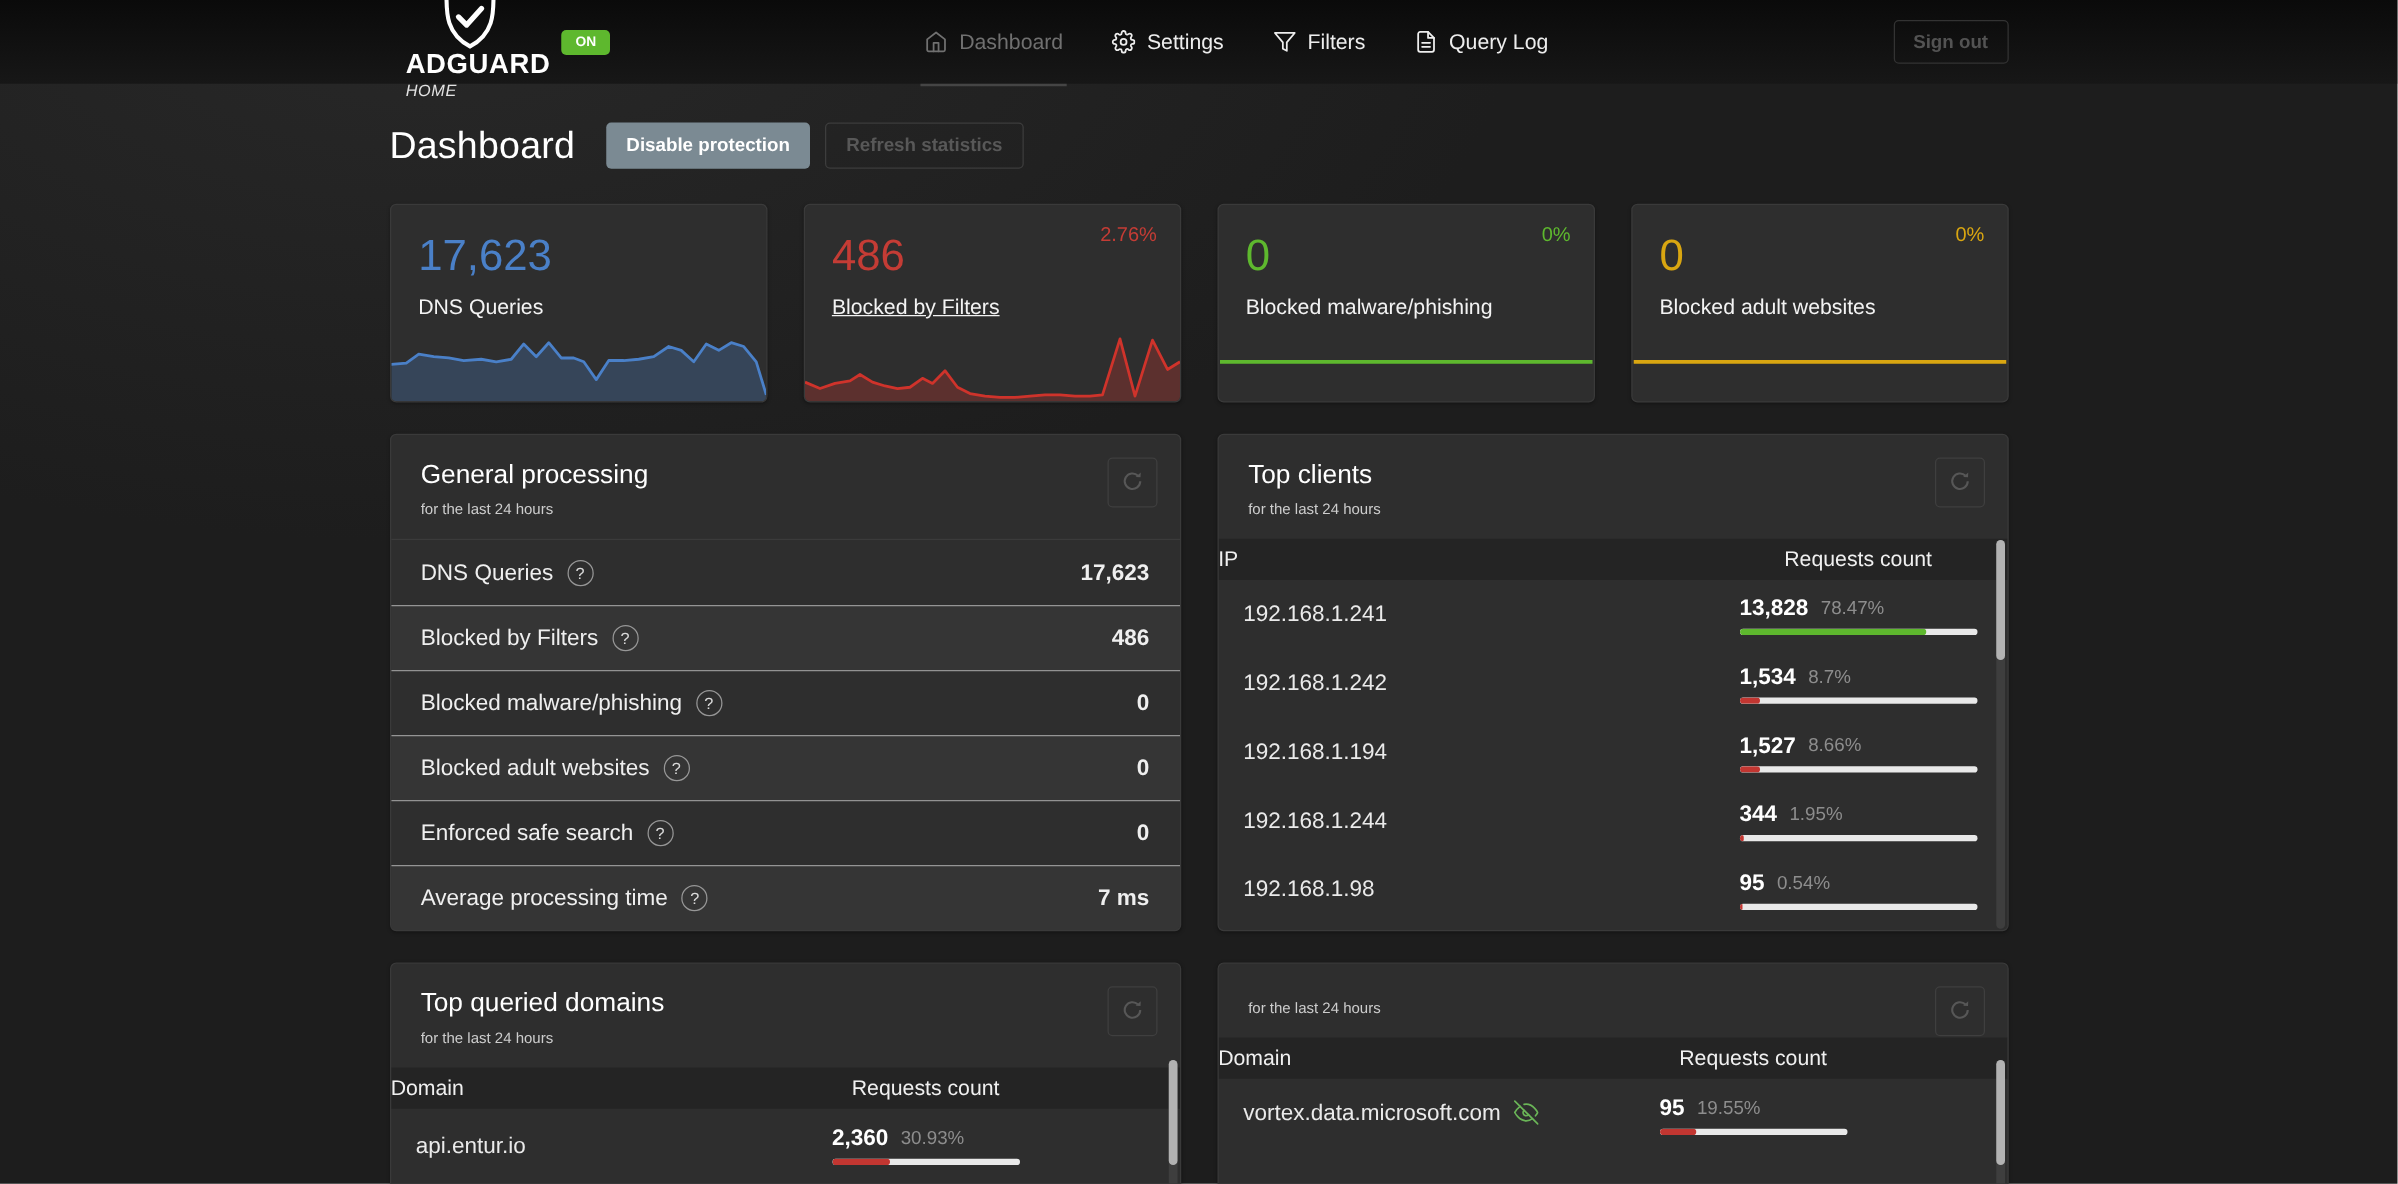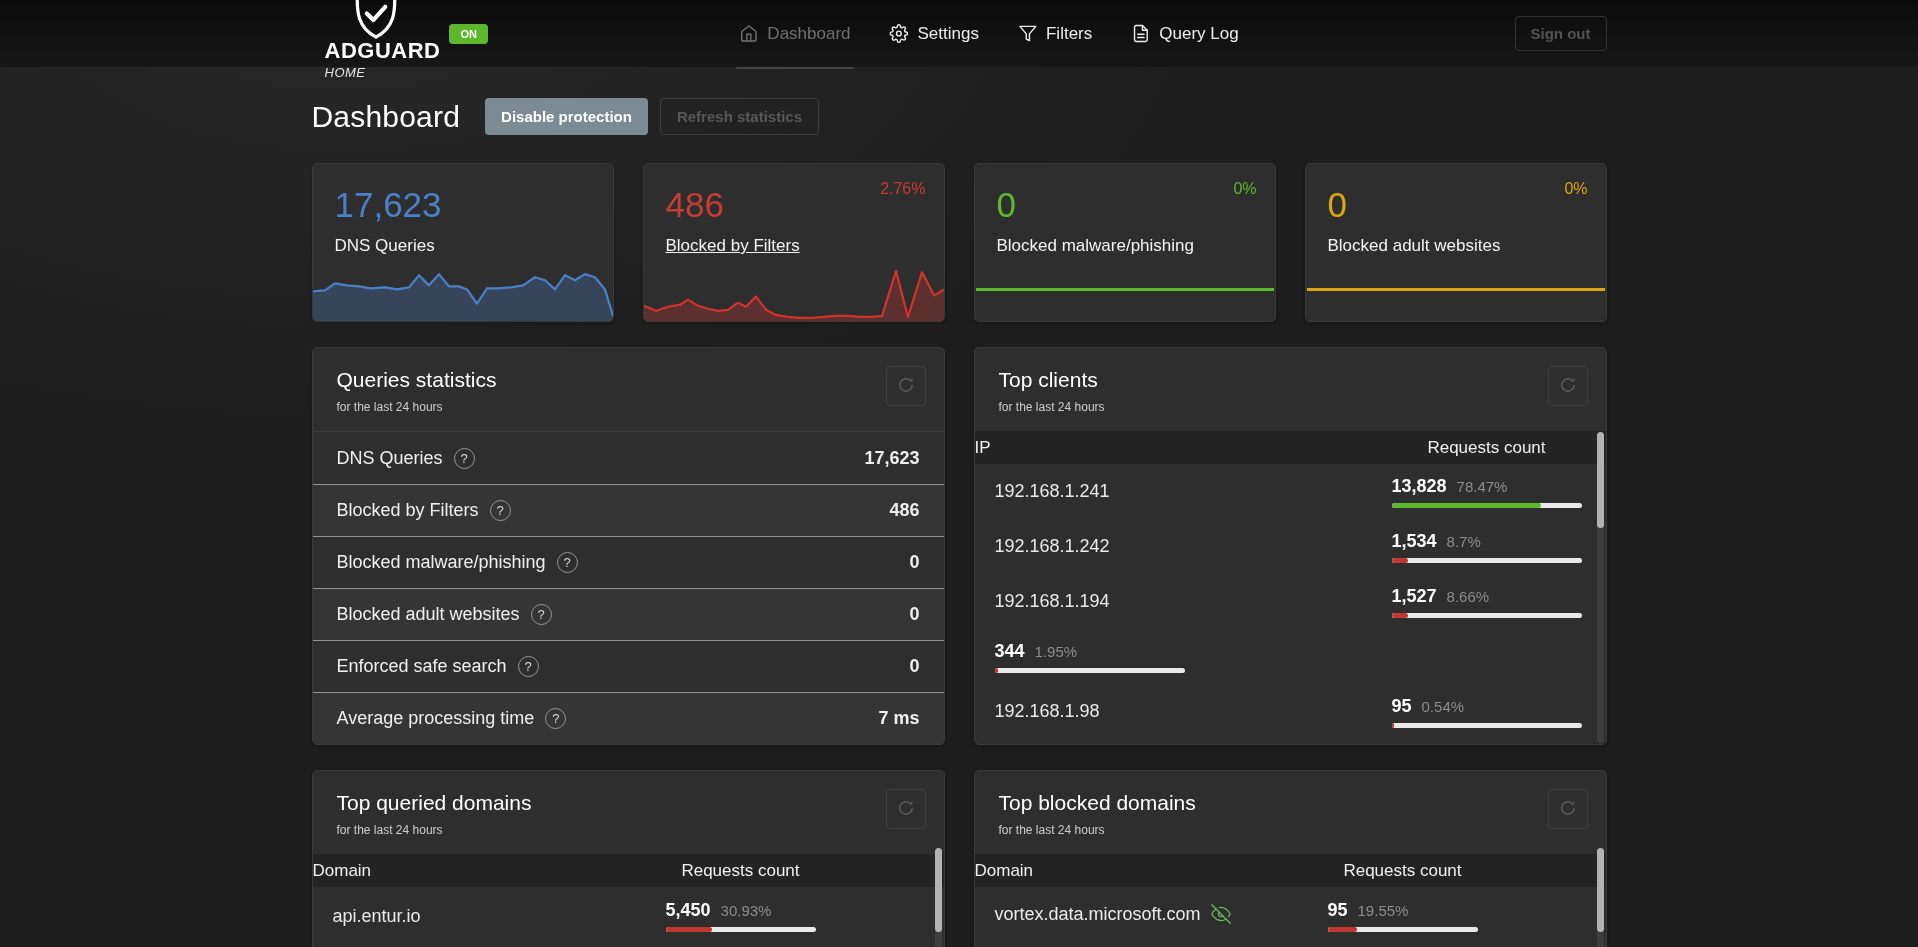--- a/index.html
+++ b/index.html
@@ -199,21 +199,21 @@
       <div class="card-val" style="color: rgb(217, 166, 17);">0</div>
       <div><span class="card-label">Blocked adult websites</span></div>
       <span class="card-pct" style="color: rgb(217, 166, 17);">0%</span>
       <div class="flatline" style="background: rgb(217, 166, 17);"></div>
     </article>
   </div>
 
   <div class="grid2">
     <section class="panel">
       <div class="panel-head">
-        <div class="panel-title">Queries statistics</div>
+        <div class="panel-title">General processing</div>
         <div class="panel-sub">for the last 24 hours</div>
       </div>
       <button class="refresh-btn">
         <span>
           <svg viewBox="0 0 16 16" fill="none" stroke="currentColor" stroke-width="1.7">
             <path d="M14.2 8 a6.2 6.2 0 1 1 -1.8 -4.4"></path>
             <path d="M14.6 0.9 L14.4 4.8 L10.5 4.6 Z" fill="currentColor" stroke="none"></path>
           </svg>
         </span>
       </button>
@@ -313,20 +313,23 @@
         <span class="t-count">1,527</span>
         <span class="t-pct">8.66%</span>
       </div>
       <div class="t-bar">
                 <div class="t-fill" style="width: 8.66%; background: rgb(194, 54, 49);"></div>
               </div>
     </div>
   </div>
 
   <div class="t-row">
+    <div class="t-name">
+              <span class="t-name-text">192.168.1.244</span>
+            </div>
     <div class="t-val">
       <div class="t-nums">
         <span class="t-count">344</span>
         <span class="t-pct">1.95%</span>
       </div>
       <div class="t-bar">
                 <div class="t-fill" style="width: 1.95%; background: rgb(194, 54, 49);"></div>
               </div>
     </div>
   </div>
@@ -370,37 +373,36 @@
         <div class="th-left">Domain</div>
         <div class="th-right">Requests count</div>
       </div>
       <div id="queried-rows">
   <div class="t-row">
     <div class="t-name">
               <span class="t-name-text">api.entur.io</span>
             </div>
     <div class="t-val">
       <div class="t-nums">
-        <span class="t-count">5,450</span>
+        <span class="t-count">2,360</span>
         <span class="t-pct">30.93%</span>
       </div>
       <div class="t-bar">
                 <div class="t-fill" style="width: 30.93%; background: rgb(194, 54, 49);"></div>
               </div>
     </div>
   </div>
 </div>
       <div class="vscroll" style="top:77px; height:calc(100% - 77px);">
         <div class="thumb" id="queried-thumb" style="height: 84px;"></div>
       </div>
     </section>
 
     <section class="panel domains bottom" id="blocked-panel">
       <div class="panel-head">
-        <div class="panel-title">Top blocked domains</div>
         <div class="panel-sub">for the last 24 hours</div>
       </div>
       <button class="refresh-btn">
         <span>
           <svg viewBox="0 0 16 16" fill="none" stroke="currentColor" stroke-width="1.7">
             <path d="M14.2 8 a6.2 6.2 0 1 1 -1.8 -4.4"></path>
             <path d="M14.6 0.9 L14.4 4.8 L10.5 4.6 Z" fill="currentColor" stroke="none"></path>
           </svg>
         </span>
       </button>

